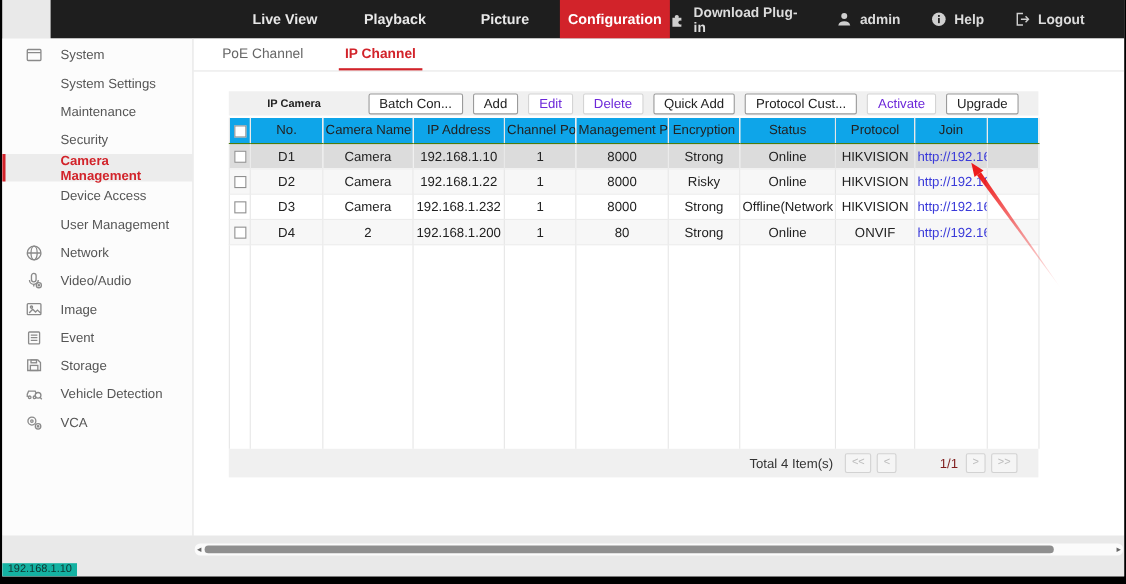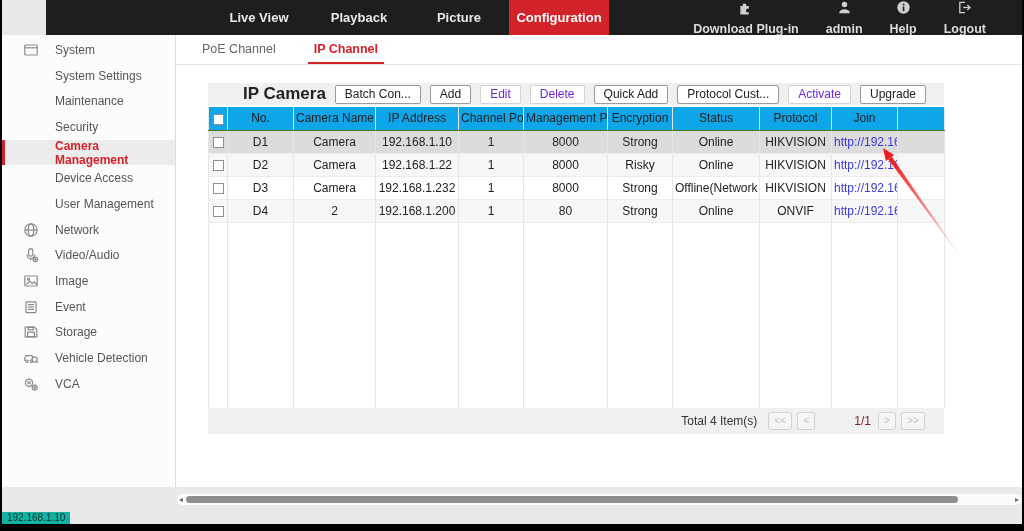--- a/index.html
+++ b/index.html
@@ -7,21 +7,21 @@
   body { background:#000; position:relative; font-family:"Liberation Sans", sans-serif; font-size:12px; color:#333; }
   .window { position:absolute; left:2px; top:0; right:2px; bottom:7px; background:#e9e9e9; overflow:hidden; }
 
   
   .topbar { height:35px; background:#1e1e1e; display:flex; align-items:stretch;margin-left:44px; }
   .nav-tabs { display:flex; margin-left:163px; }
   .nav-tab { width:100px; display:flex; align-items:center; justify-content:center;
              color:#e8e8e8; font-size:13px; font-weight:bold; cursor:pointer; }
   .nav-tab.active { background:var(--red); color:#fff; }
   .topbar-right { margin-left:auto; display:flex; align-items:center; gap:27px; margin-right:36px; }
-  .tb-item { display:flex; align-items:center; gap:7px; color:#dcdcdc; font-size:12.5px; font-weight:bold; cursor:pointer;flex-direction:column; }
+  .tb-item { display:flex; align-items:center; gap:7px; color:#dcdcdc; font-size:12.5px; font-weight:bold; cursor:pointer; }
   .tb-item .ticon { width:15px; height:15px; color:#cfcfcf; display:inline-flex; }
   .tb-item .ticon svg { width:100%; height:100%; }
 
   
   .main { display:flex; height:452px; }
   .sidebar { width:174px; background:#fcfcfc; border-right:1px solid #ddd; padding-top:2px; }
   .side-item { position:relative; height:25.7px; display:flex; align-items:center;
                padding-left:50px; color:#555; cursor:pointer; border-left:3px solid transparent; }
   .side-item .sicon { position:absolute; left:18px; top:50%; transform:translateY(-50%);
                       width:16px; height:16px; color:#8a8a8a; }
@@ -30,21 +30,21 @@
 
   .content { flex:1; background:#fff; position:relative; }
   .tabs-row { height:30px; border-bottom:1px solid #e6e6e6; display:flex; align-items:flex-end; padding-left:20px; }
   .tab { font-size:12.5px; color:#666; padding:0 6px 8px 6px; margin-right:26px; cursor:pointer; }
   .tab.active { color:var(--red); font-weight:bold; padding-bottom:6px; border-bottom:2px solid var(--red); }
 
   
   .table-area { margin:18px 0 0 32px; width:736px; }
   .tbl-toolbar { background:#f0f0f0; height:22px; display:flex; align-items:center;
                  padding:0 18px 0 9px; margin-bottom:2px; }
-  .tbl-title { font-weight:bold; font-size:17px; color:#222;padding-left:26px; }
+  .tbl-title { font-weight:bold; font-size:10px; color:#222;padding-left:26px; }
   .tbl-buttons { margin-left:auto; display:flex; gap:9px; }
   .tb-btn { font-family:"Liberation Sans", sans-serif; font-size:12px; background:#fff;
             border:1px solid #9a9a9a; border-radius:2px; padding:1px 9px; height:19px;
             color:#222; cursor:pointer; white-space:nowrap; }
   .tb-btn.disabled { color:#6d28d9; border-color:#d4d4d4; cursor:default; }
 
   table.ip-table { border-collapse:collapse; table-layout:fixed; width:736px; }
   .ip-table th, .ip-table td { border-right:1px solid #e6e6e6; border-bottom:1px solid #ececec;
        text-align:center; font-weight:normal; font-size:12px; color:#222;
        height:23px; overflow:hidden; white-space:nowrap; padding:0 2px; }

